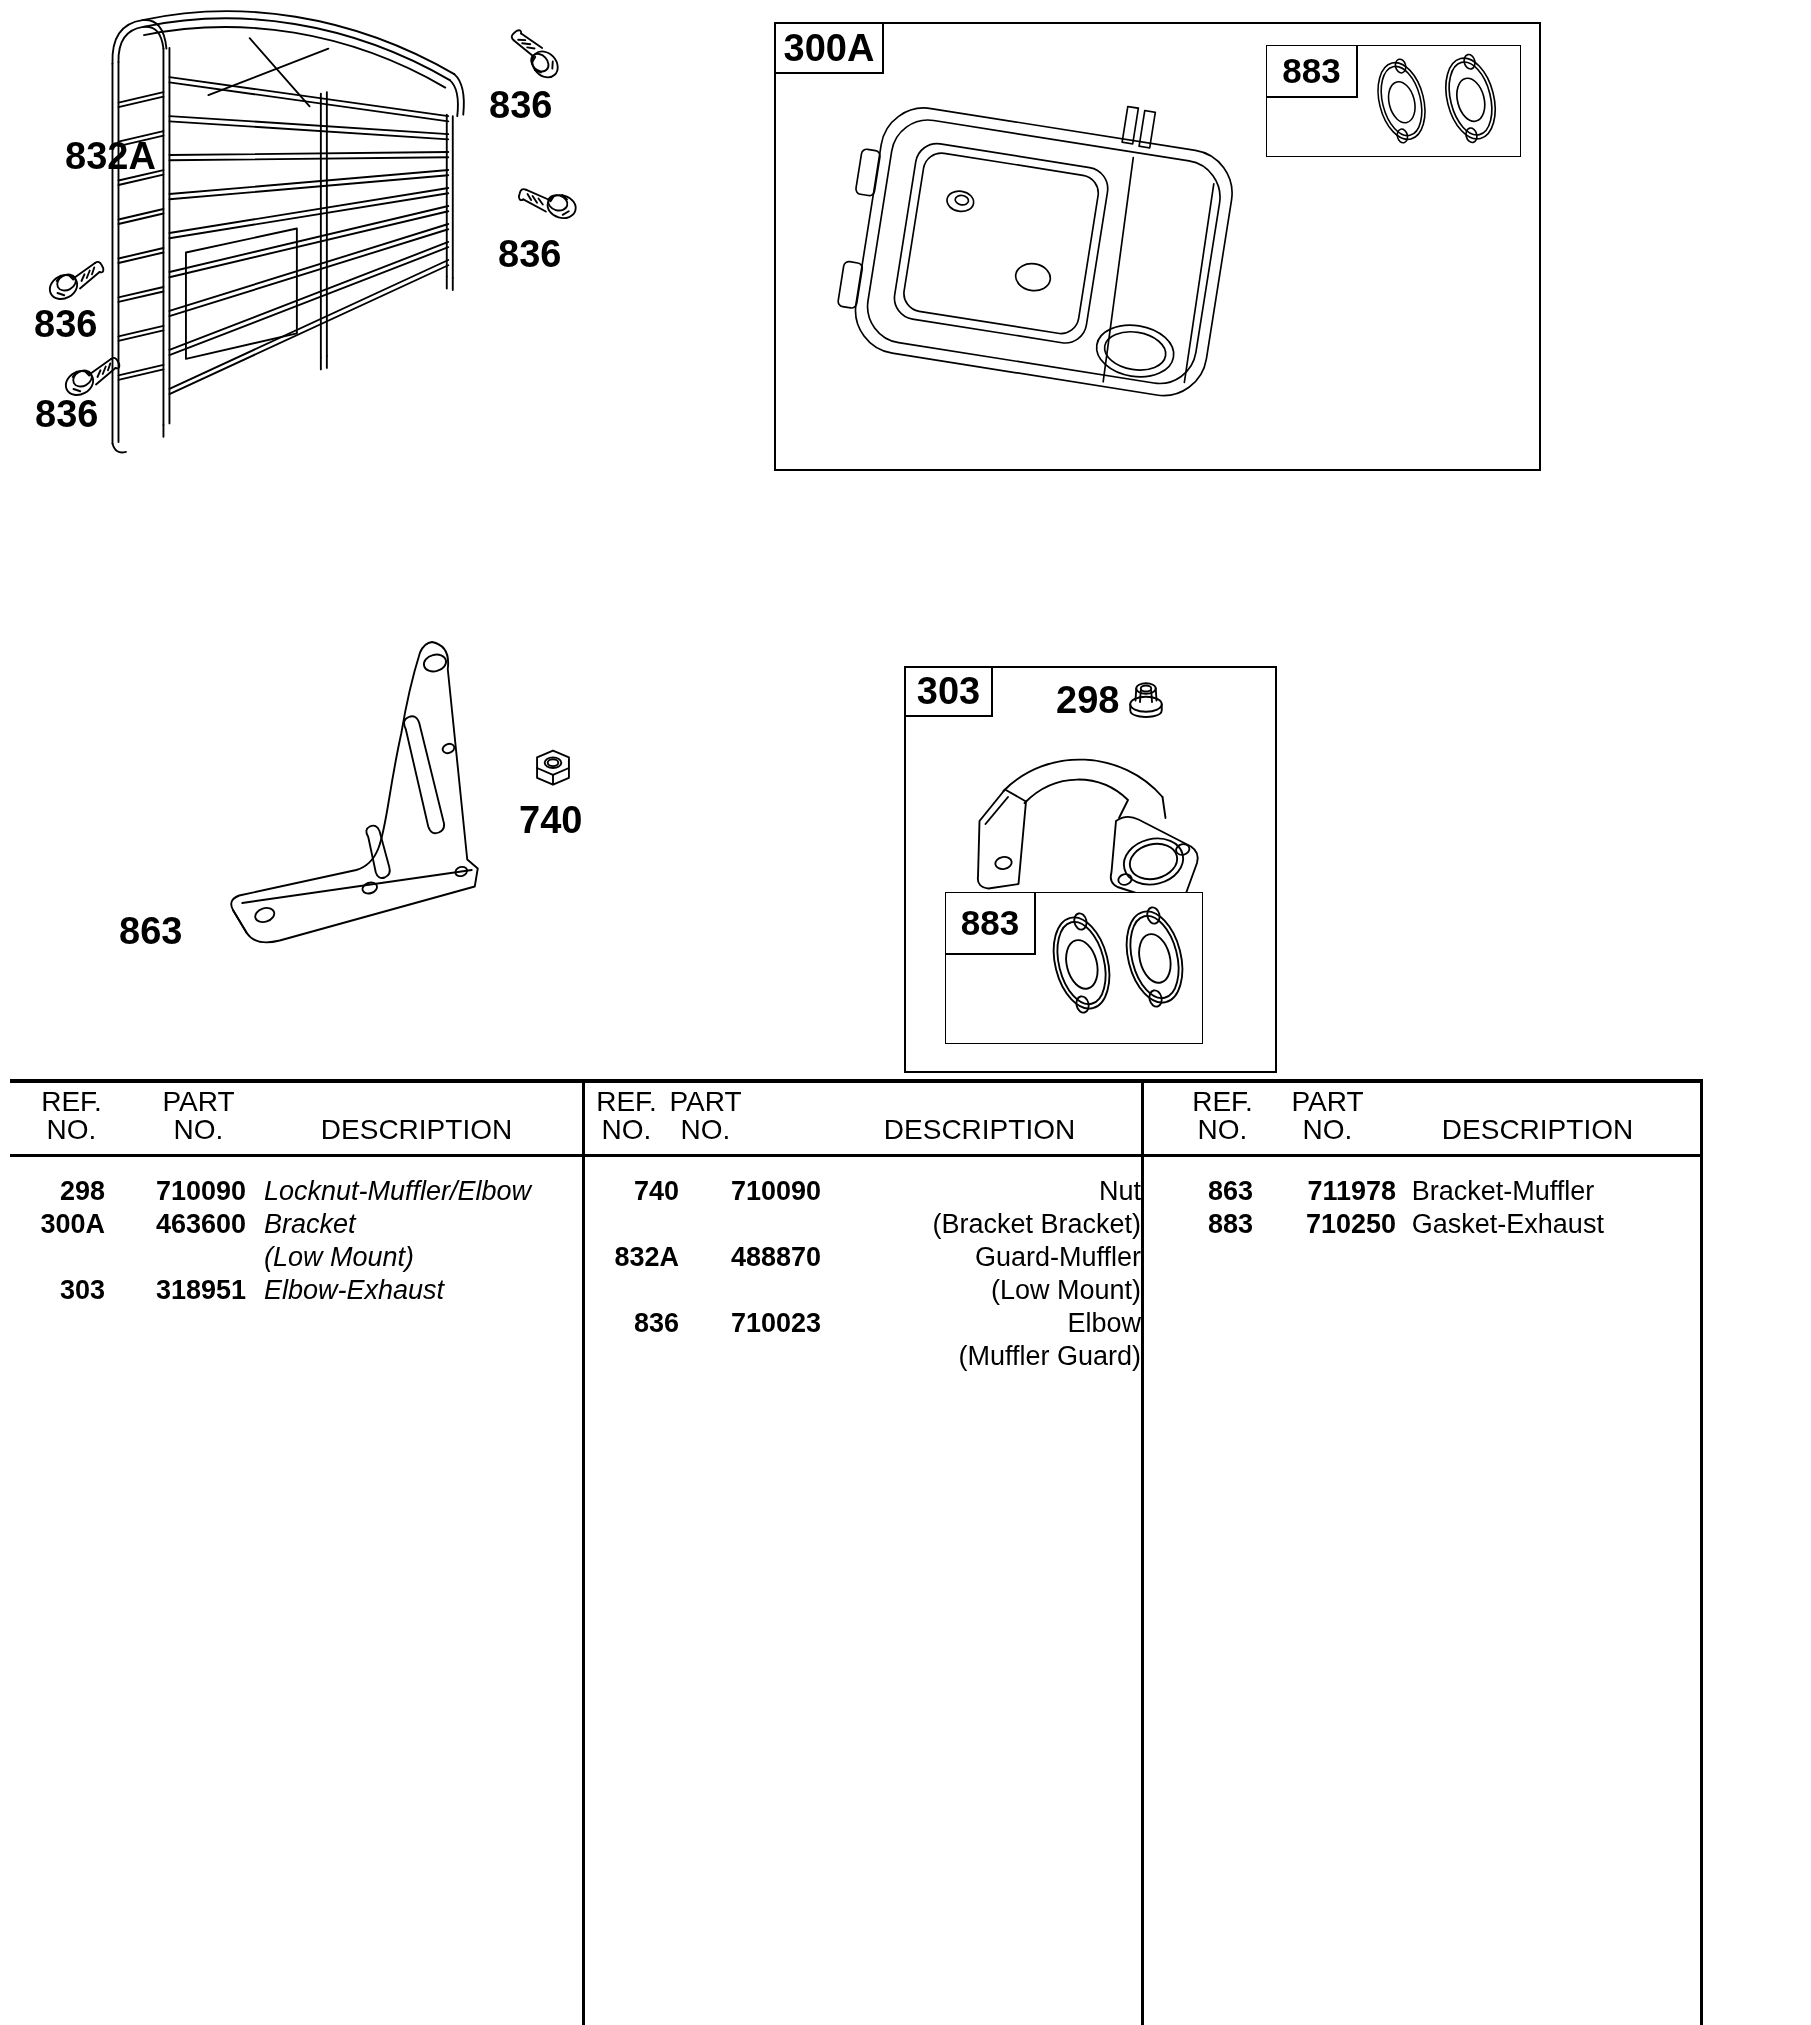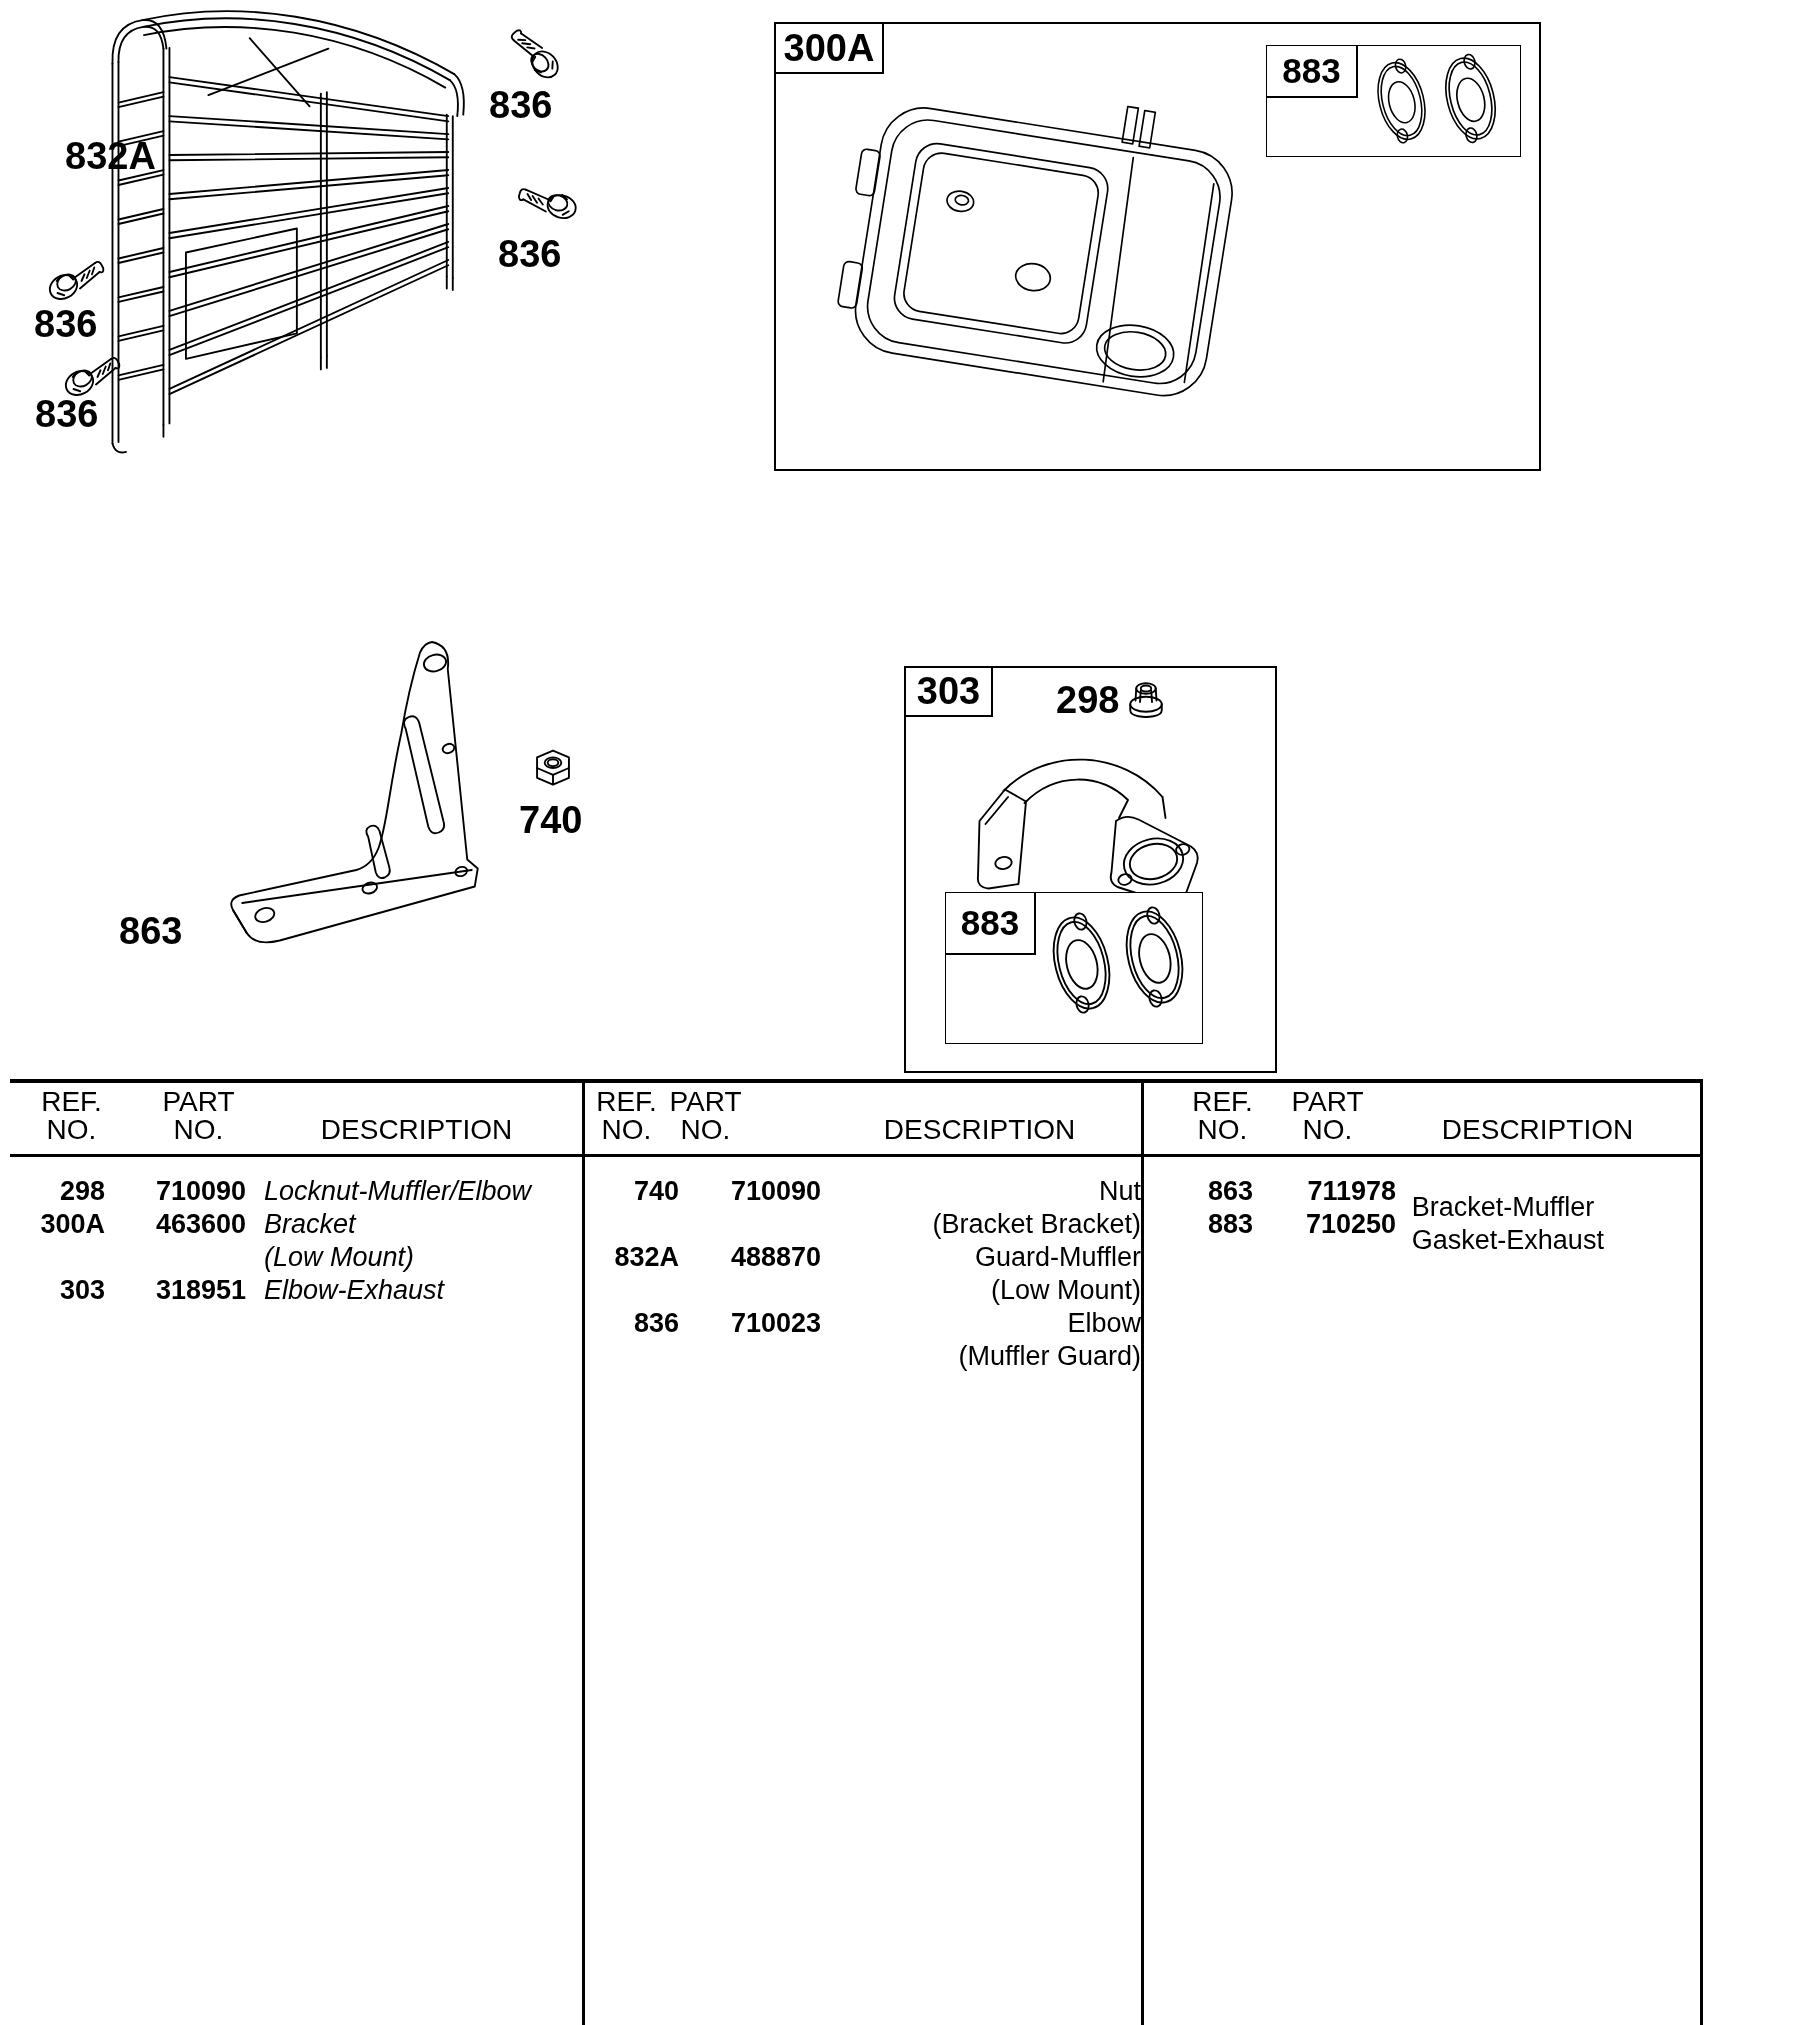--- a/index.html
+++ b/index.html
@@ -15,21 +15,21 @@
   .hline,.vline{position:absolute;background:#000;}
   .hdr{position:absolute;font-size:28px;line-height:28px;text-align:center;}
   .tgroup{position:absolute;display:grid;grid-auto-rows:33px;font-size:27px;line-height:33px;}
   .g1{left:0px;top:1175px;grid-template-columns:105px 141px 336px;}
   .g2{left:548px;top:1175px;grid-template-columns:131px 142px 320px;}
   .g3{left:1155px;top:1175px;grid-template-columns:98px 143px 296px;}
   .cell{white-space:nowrap;}
   .cell.c0,.cell.c1{font-weight:bold;text-align:right;}
   .g1 .cell.c2{padding-left:18px;font-style:italic;}
   .g2 .cell.c2{padding-left:19.5px;text-align:right;}
-  .g3 .cell.c2{padding-left:15.8px;margin-top:16px;}
+  .g3 .cell.c2{padding-left:15.8px;}
   .stroke{stroke:#000;stroke-width:2.5;fill:none;stroke-linecap:round;stroke-linejoin:round;}
 </style>
 </head>
 <body>
 
 <div class="page">
 
   <svg width="0" height="0" style="position:absolute" aria-hidden="true">
     <defs>
       <g id="sym-screw" class="stroke">

